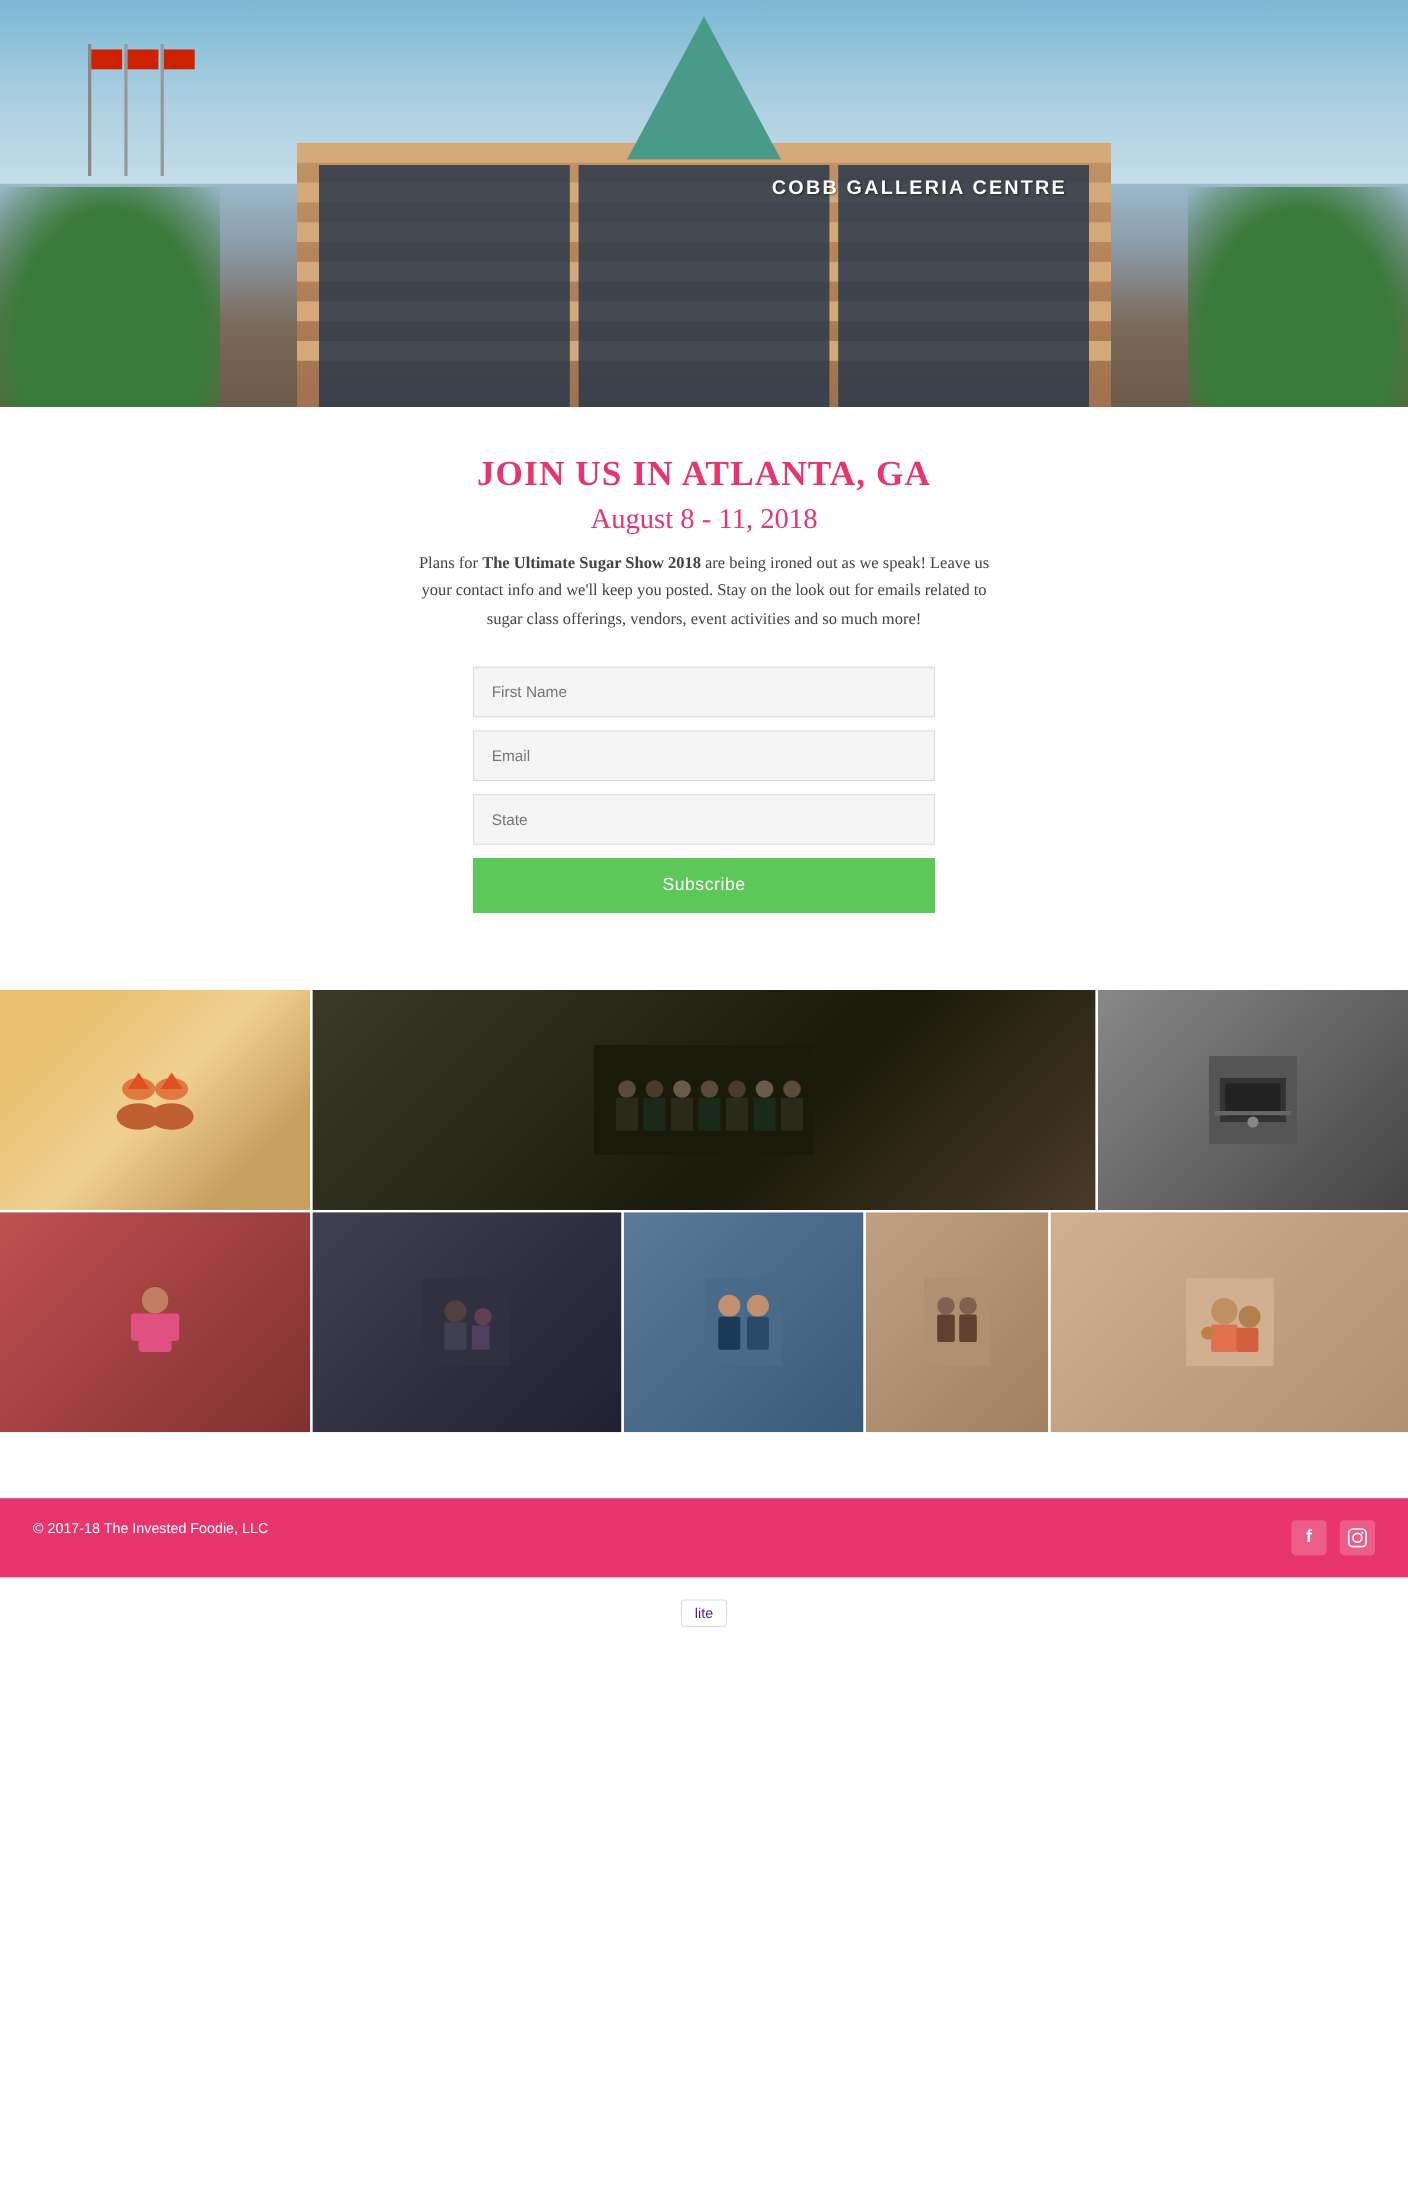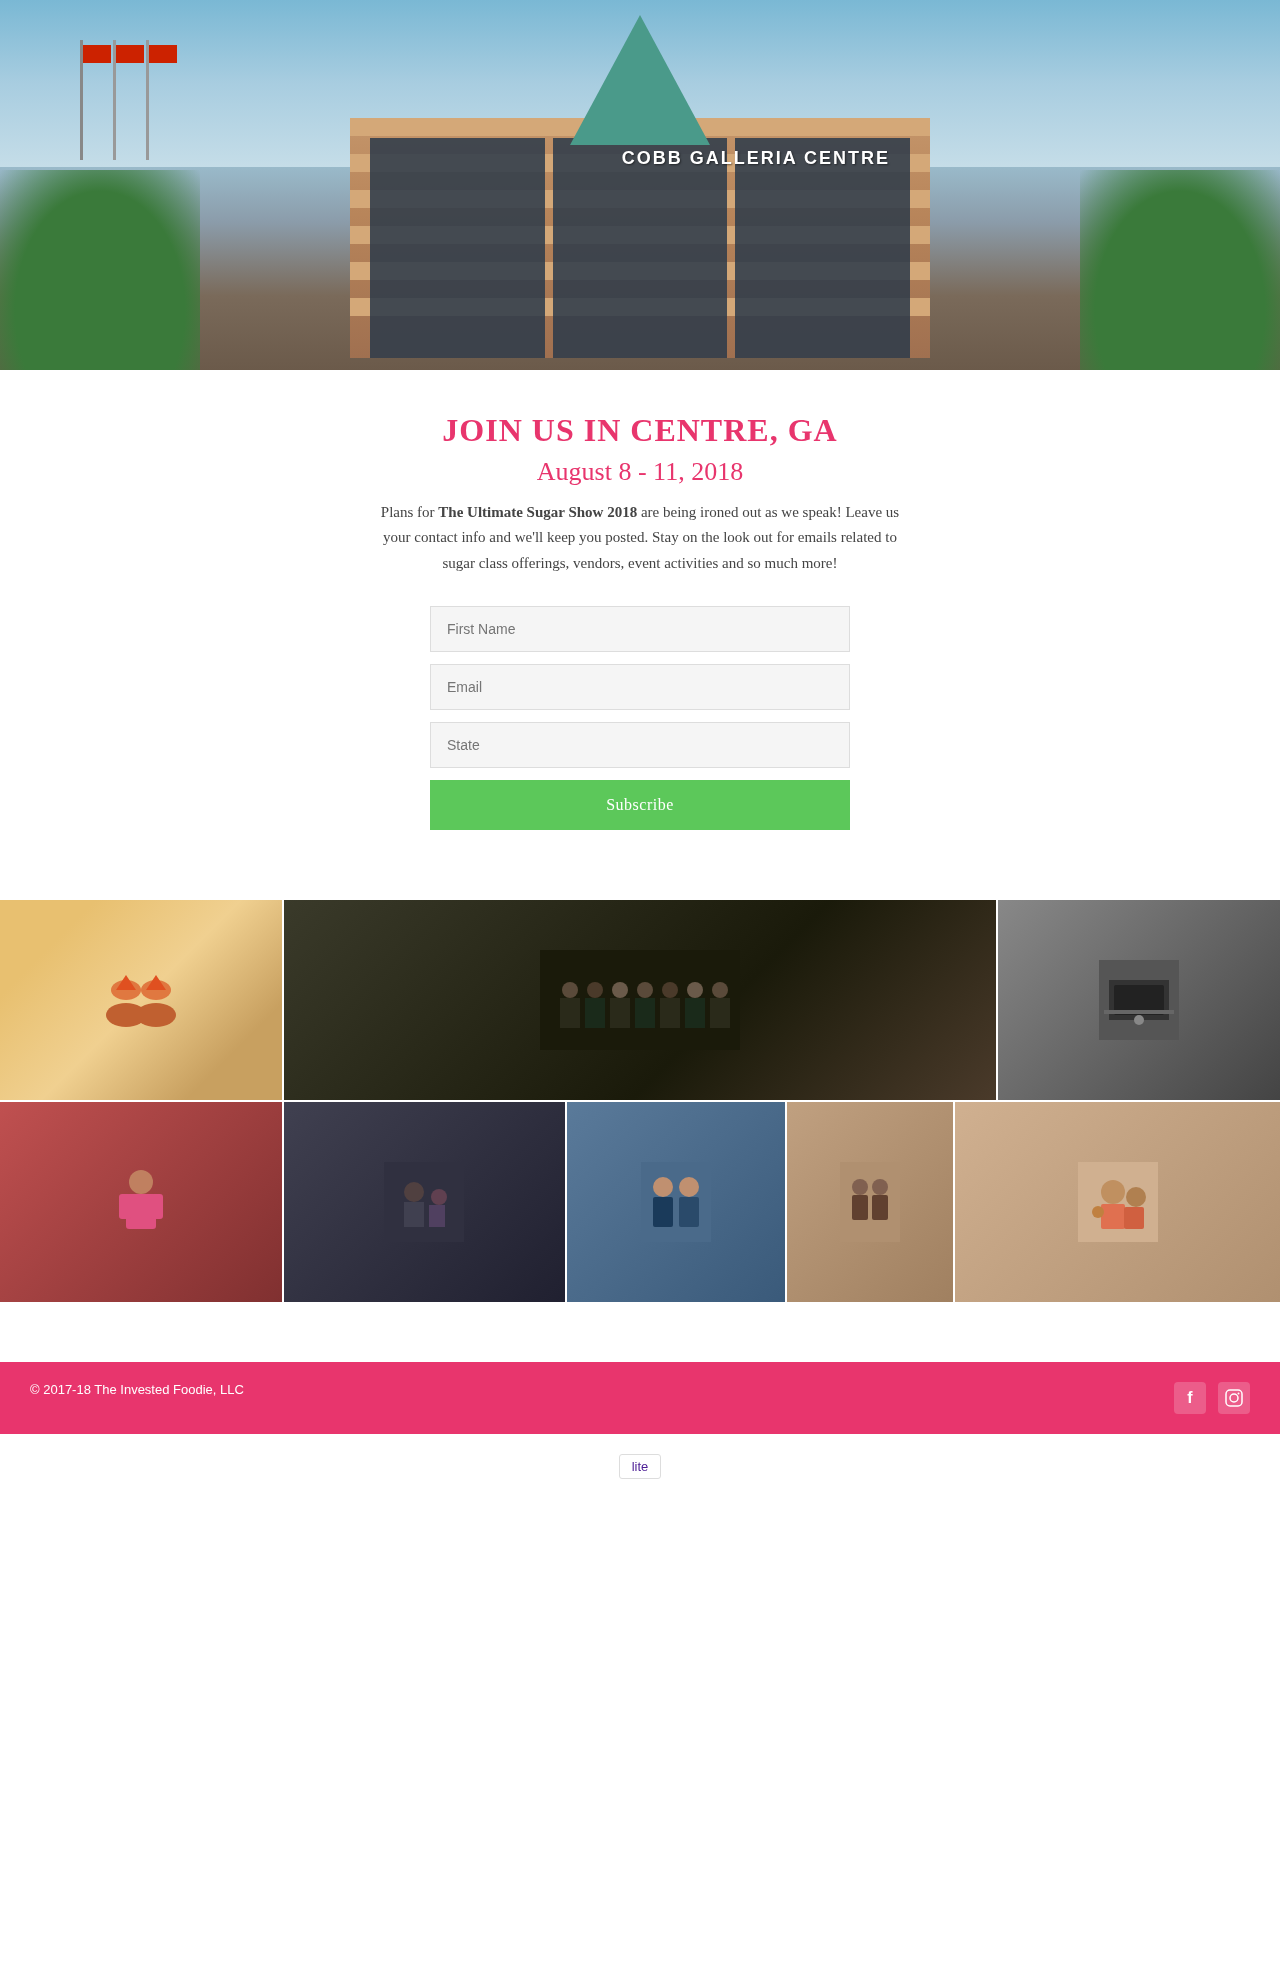--- a/index.html
+++ b/index.html
@@ -31,23 +31,23 @@
       transform: translateX(-50%);
       width: 0; height: 0;
       border-left: 70px solid transparent;
       border-right: 70px solid transparent;
       border-bottom: 130px solid #4a9a8a;
       z-index: 3;
     }
     
     .building-body {
       position: absolute;
-      bottom: 12px; left: 50%;
+      bottom: 0; left: 50%;
       transform: translateX(-50%);
-      width: 580px; height: 240px;
+      width: 740px; height: 240px;
       background: linear-gradient(180deg, #c4956a 0%, #b8855a 40%, #a07050 100%);
       z-index: 2;
     }
     .building-stripes {
       position: absolute;
       top: 0; left: 0; right: 0; bottom: 0;
     }
     .stripe {
       width: 100%; height: 18px;
       background: #d4a878;
@@ -153,21 +153,21 @@
       outline: none;
       display: block;
     }
     .subscribe-btn {
       width: 100%;
       padding: 16px;
       background: #5cc85a;
       color: #fff;
       border: none;
       font-size: 16px;
-      font-family: Liberation Serif, serif;
+      font-family: Liberation Sans, sans-serif;
       cursor: pointer;
       letter-spacing: 0.5px;
     }
     .photo-row {
       display: flex;
       width: 100%;
       height: 200px;
       gap: 2px;
       margin-bottom: 2px;
     }
@@ -276,21 +276,21 @@
       </div>
       <div class="building-sign">COBB GALLERIA CENTRE</div>
     </div>
 
     <div class="trees-left"></div>
     <div class="trees-right"></div>
   </div>
 </div>
 
 <div class="main-content">
-  <h1 class="join-title">JOIN US IN CENTRE, GA</h1>
+  <h1 class="join-title">JOIN US IN ATLANTA, GA</h1>
   <div class="join-date">August 8 - 11, 2018</div>
 
   <p class="description">
     <span>Plans for </span><strong>The Ultimate Sugar Show 2018</strong><span> are being ironed out as we speak! Leave us your contact info and we'll keep you posted. Stay on the look out for emails related to sugar class offerings, vendors, event activities and so much more!</span>
   </p>
 
   <div class="form-container">
     <input class="form-field" type="text" placeholder="First Name" style="">
     <input class="form-field" type="email" placeholder="Email" style="">
     <input class="form-field" type="text" placeholder="State" style="">

